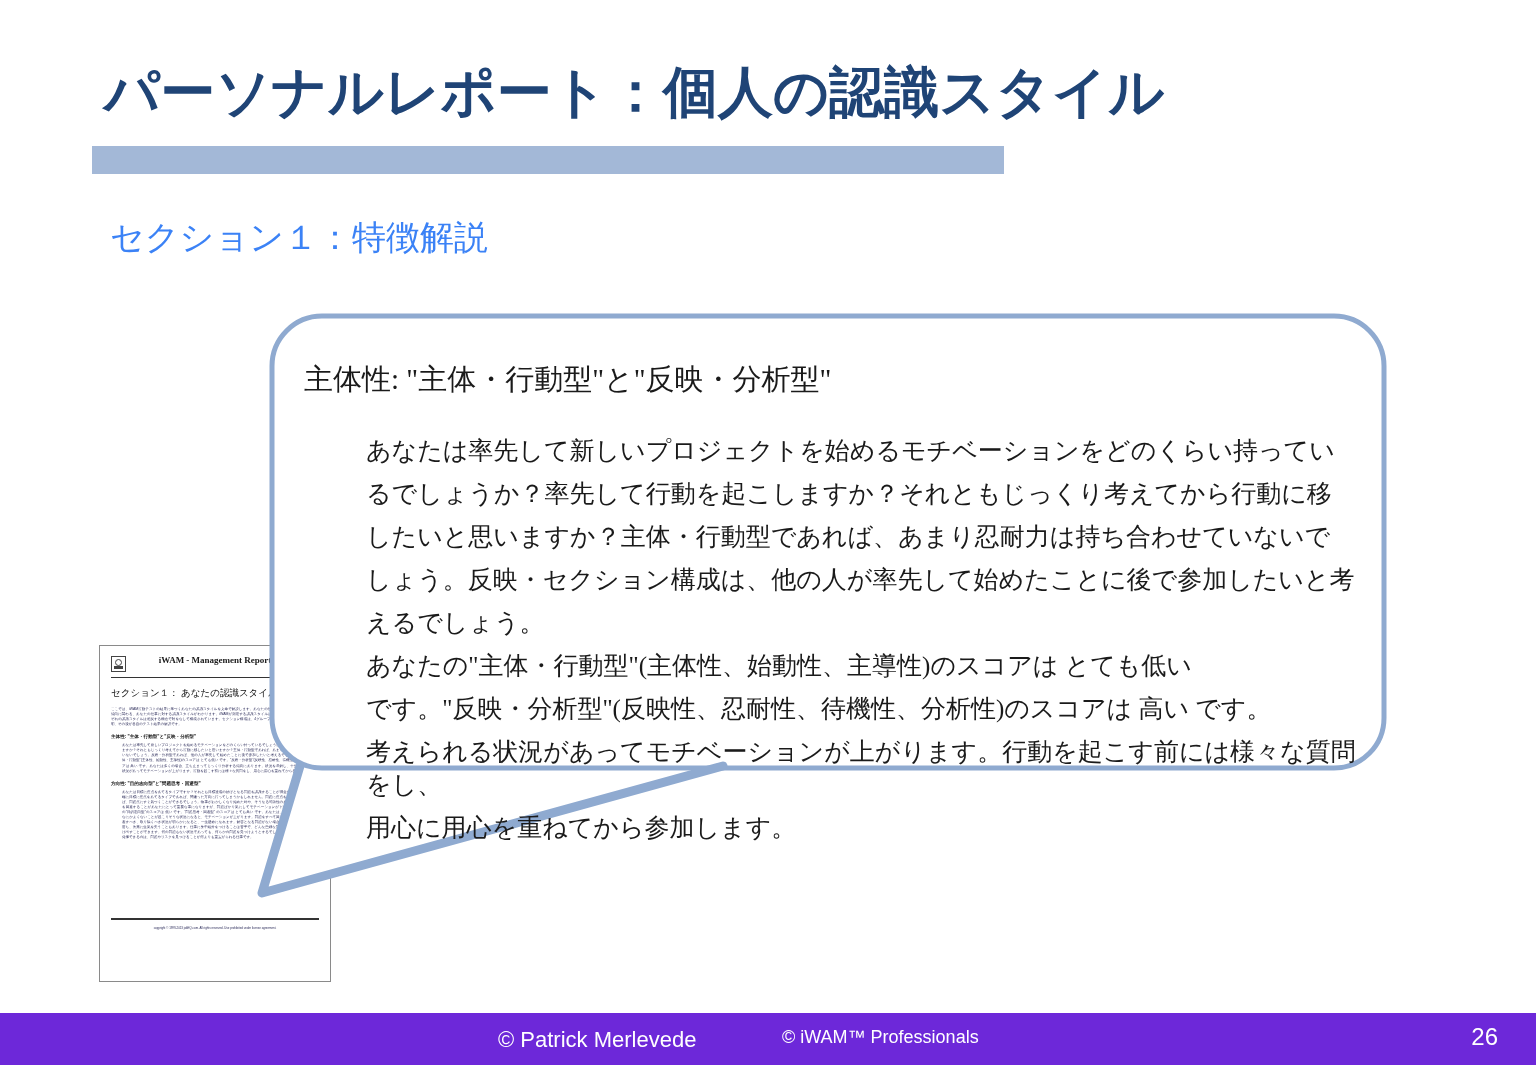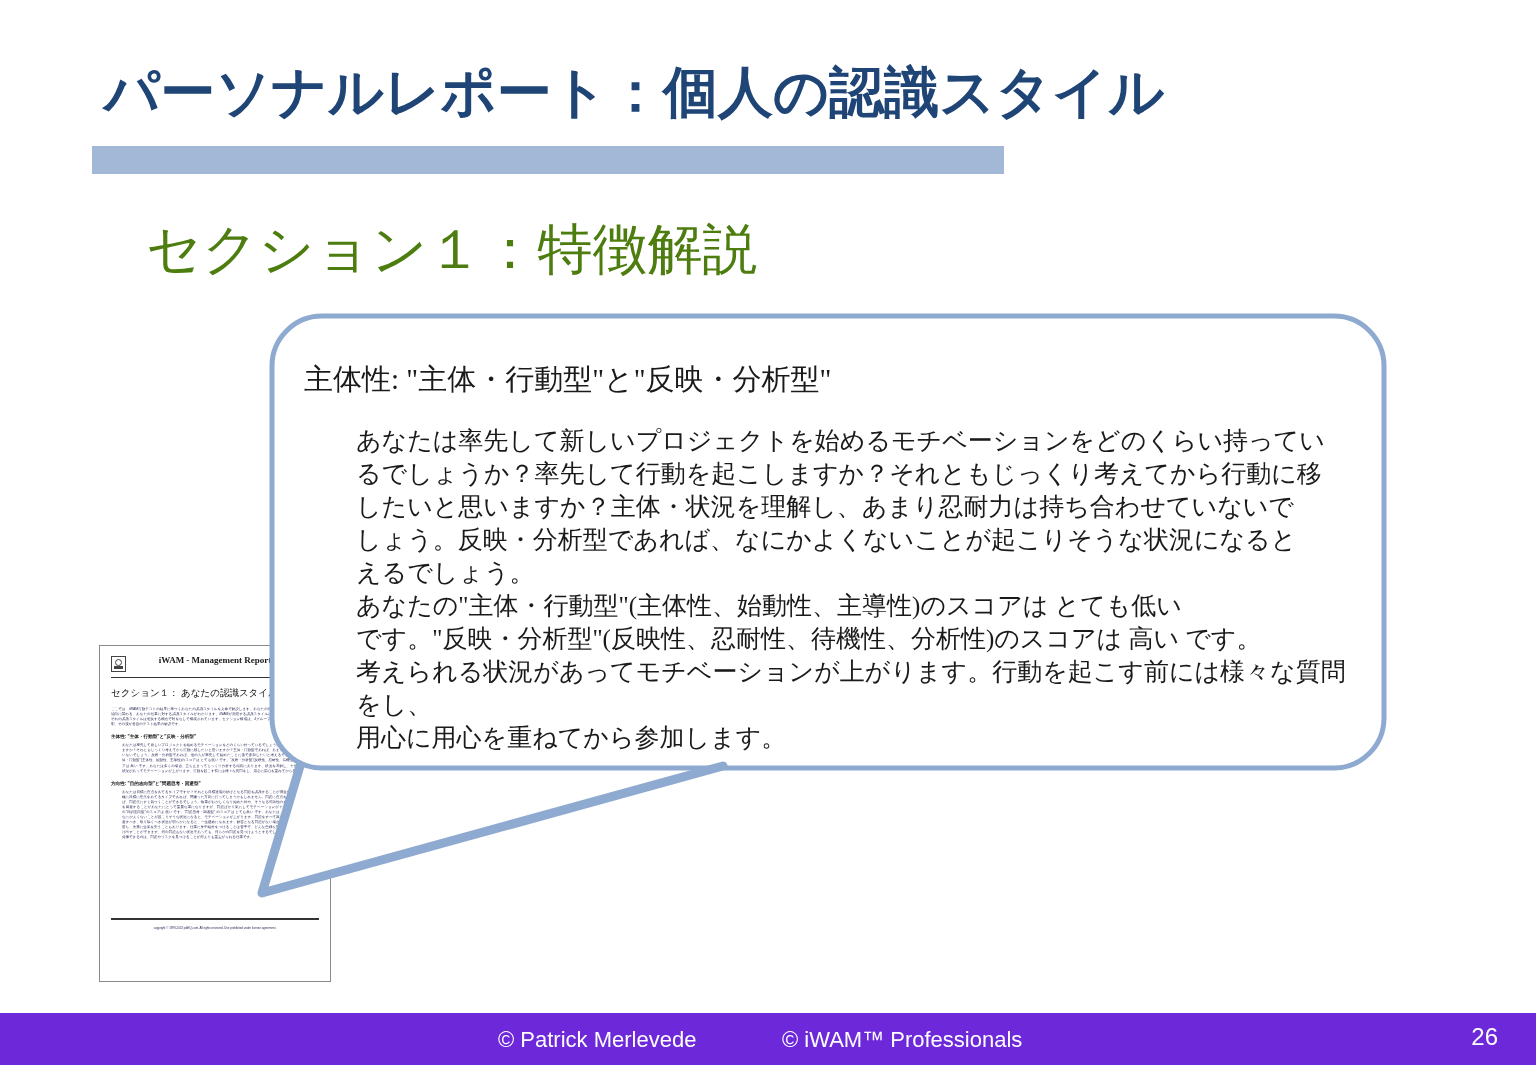--- a/index.html
+++ b/index.html
@@ -38,26 +38,25 @@
     width: 912px;
     height: 28px;
     background: #A3B8D7;
   }
 
   
   .section-heading {
     position: absolute;
     left: 110px;
     top: 218px;
-    font-size: 55px;
+    font-size: 34px;
     font-weight: 400;
-    color: #4d7c0f;
+    color: #3b82f6;
     white-space: nowrap;
     line-height: 1.15;
-    margin-left: 36px;
   }
 
   
   .doc-thumb {
     position: absolute;
     left: 99px;
     top: 645px;
     width: 232px;
     height: 337px;
     background: #ffffff;
@@ -179,21 +178,21 @@
   .callout-para {
     position: absolute;
     left: 84px;
     top: 108px;
     width: 1010px;
     font-family: "Liberation Serif", "DejaVu Serif", serif;
     font-size: 25px;
     line-height: 33px;
     color: #1a1a1a;
   }
-  .callout-para p { margin: 0; }
+  .callout-para p { margin: 10px; }
 
   
   .footer-bar {
     position: absolute;
     left: 0;
     bottom: 0;
     width: 1536px;
     height: 52px;
     background: #6d28d9;
   }
@@ -202,21 +201,21 @@
     left: 498px;
     top: 14px;
     font-size: 22px;
     color: #ffffff;
     white-space: nowrap;
   }
   .footer-copy2 {
     position: absolute;
     left: 782px;
     top: 14px;
-    font-size: 22px;
+    font-size: 18px;
     color: #ffffff;
     white-space: nowrap;
   }
   .footer-page {
     position: absolute;
     right: 38px;
     top: 10px;
     font-size: 24px;
     color: #ffffff;
   }
@@ -257,22 +256,22 @@
     <path d="M 300,766 L 262,893 L 723,766" fill="none" stroke="#8FAAD0" stroke-width="9" stroke-linejoin="round" stroke-linecap="round"></path>
 
     <path d="M 322,316 L 1334,316 A 50,50 0 0 1 1384,366 L 1384,718 A 50,50 0 0 1 1334,768 L 322,768 A 50,50 0 0 1 272,718 L 272,366 A 50,50 0 0 1 322,316 Z" fill="none" stroke="#8FAAD0" stroke-width="5"></path>
   </svg>
 
   <div class="callout-body">
     <div class="callout-title">主体性: "主体・行動型"と"反映・分析型"</div>
     <div class="callout-para">
       <p>あなたは率先して新しいプロジェクトを始めるモチベーションをどのくらい持ってい</p>
       <p>るでしょうか？率先して行動を起こしますか？それともじっくり考えてから行動に移</p>
-      <p>したいと思いますか？主体・状況を理解し、あまり忍耐力は持ち合わせていないで</p>
-      <p>しょう。反映・分析型であれば、なにかよくないことが起こりそうな状況になると</p>
+      <p>したいと思いますか？主体・行動型であれば、あまり忍耐力は持ち合わせていないで</p>
+      <p>しょう。反映・セクション構成は、他の人が率先して始めたことに後で参加したいと考</p>
       <p>えるでしょう。</p>
       <p>あなたの"主体・行動型"(主体性、始動性、主導性)のスコアは とても低い</p>
       <p>です。"反映・分析型"(反映性、忍耐性、待機性、分析性)のスコアは 高い です。</p>
       <p>考えられる状況があってモチベーションが上がります。行動を起こす前には様々な質問をし、</p>
       <p>用心に用心を重ねてから参加します。</p>
     </div>
   </div>
 
   <div class="footer-bar">
     <div class="footer-copy1">© Patrick Merlevede</div>

